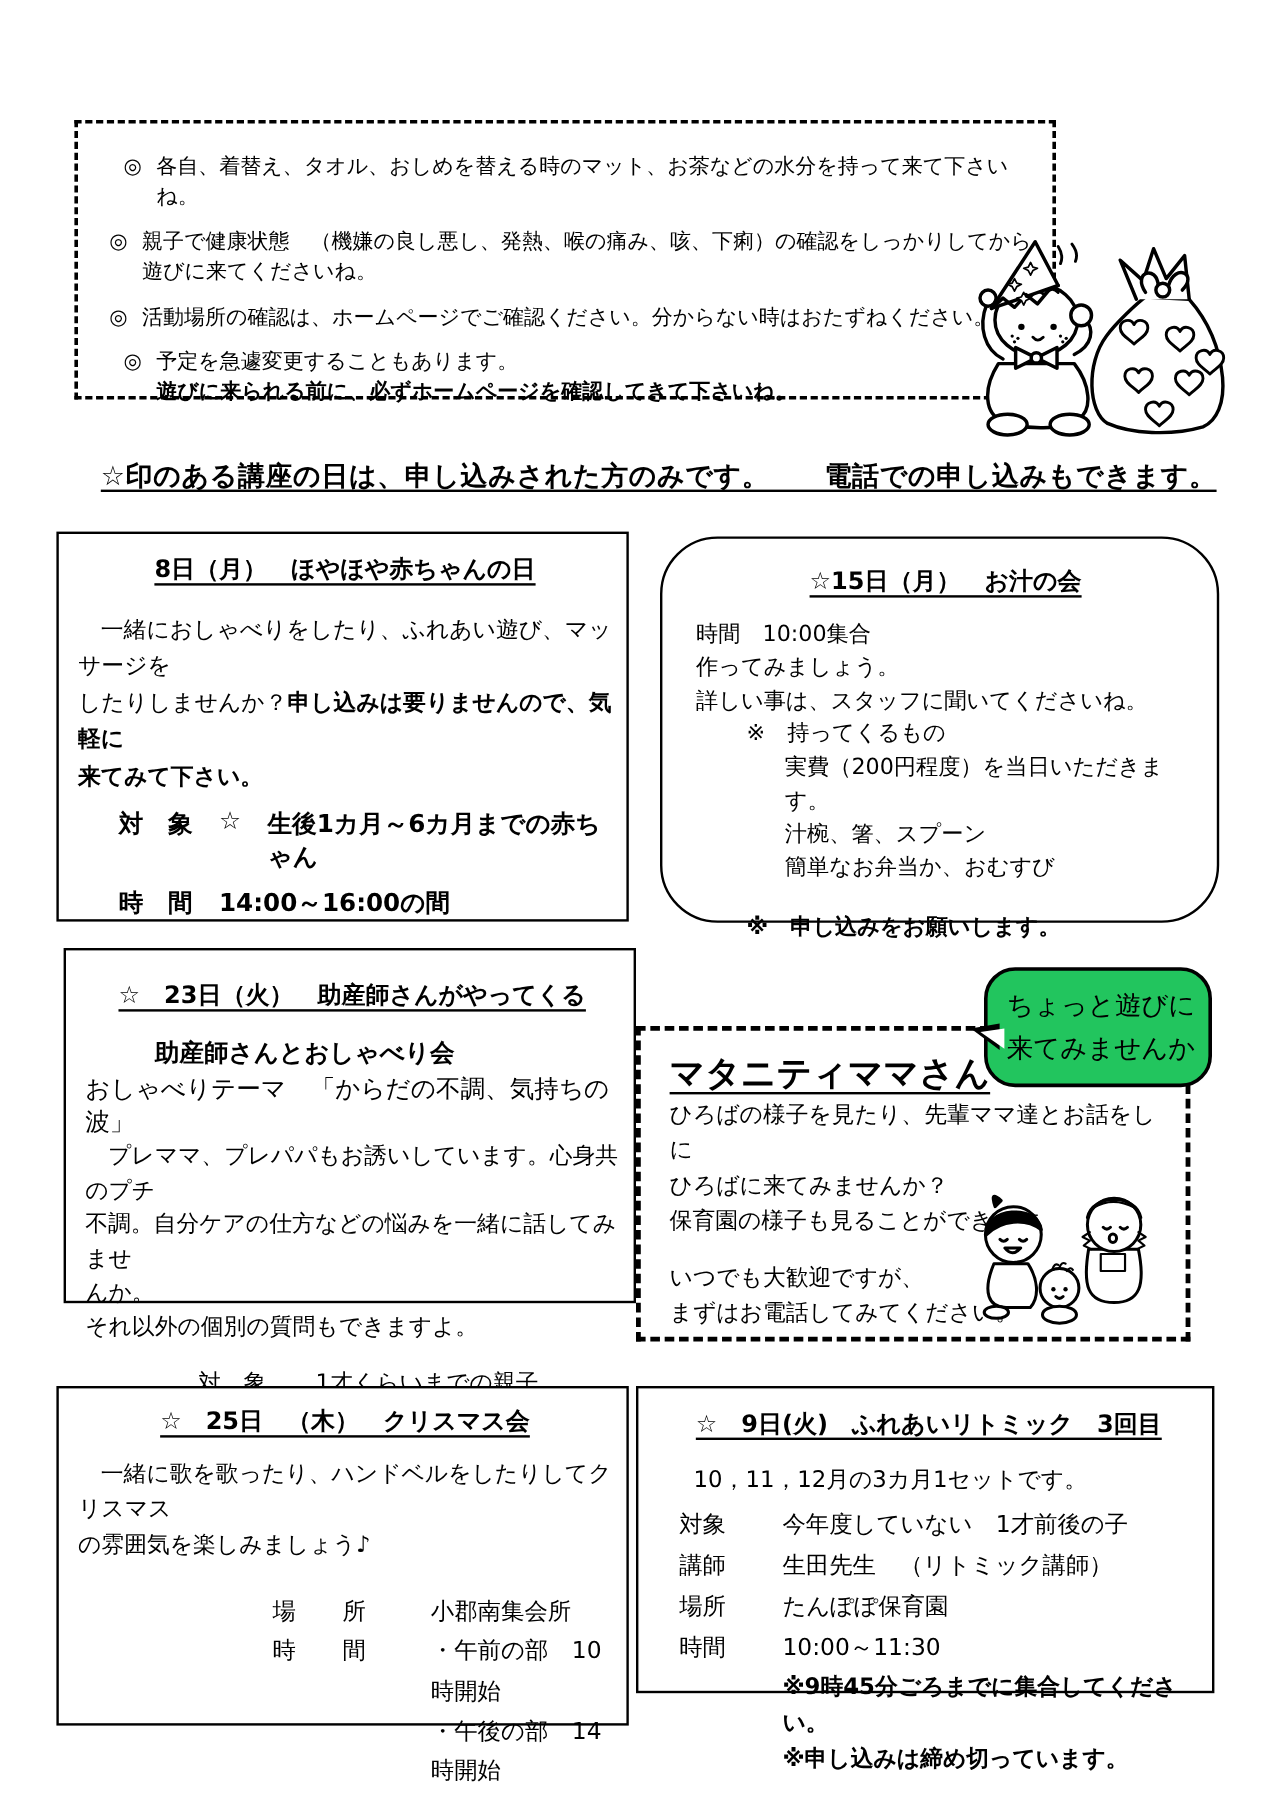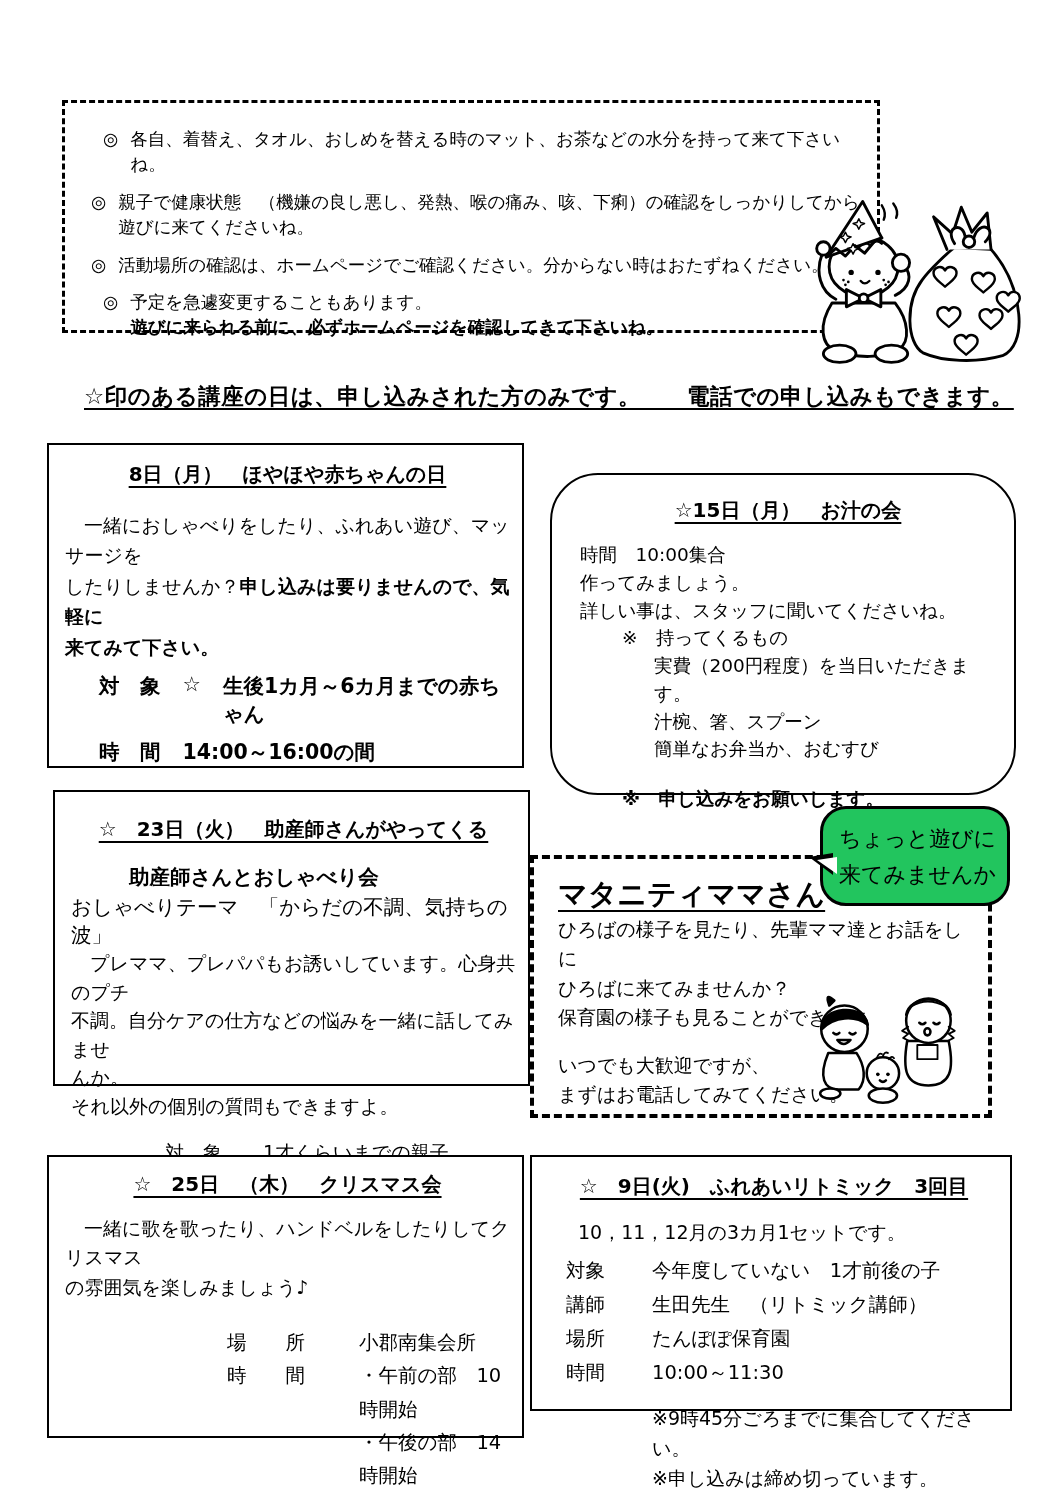--- a/index.html
+++ b/index.html
@@ -29,21 +29,21 @@
 
   
   #box-baby{left:47px;top:443px;width:477px;height:325px;padding:16px 12px 0 16px;}
   #box-baby .intro{margin-top:22px;font-size:19px;line-height:1.6;}
   #box-baby .krow{display:flex;gap:22px;margin:10px 0 0 34px;font-size:20.5px;font-weight:bold;}
   #box-baby .krow .lab{flex:0 0 auto;}
   #box-baby .belong{margin-top:24px;font-size:18.5px;line-height:1.35;}
   #box-baby .belong .itm{margin-left:42px;}
 
   
-  #box-soup{left:550px;top:473px;width:466px;height:322px;border-radius:48px;
+  #box-soup{left:550px;top:447px;width:466px;height:322px;border-radius:48px;
             padding:20px 18px 0 28px;font-size:18.5px;line-height:1.5;}
   #box-soup .body{margin-top:16px;}
   #box-soup .bring-h{margin-left:42px;}
   #box-soup .bring-i{margin-left:74px;}
   #box-soup .note{margin:22px 0 0 42px;font-weight:bold;}
 
   
   #box-midwife{left:53px;top:790px;width:477px;height:296px;padding:24px 12px 0 16px;}
   #box-midwife .sub{margin:20px 0 0 58px;font-size:20.5px;font-weight:bold;}
   #box-midwife .theme{font-size:20.5px;font-weight:normal;margin-top:2px;}
@@ -80,21 +80,21 @@
   #box-christmas .rows{margin:24px 0 0 162px;font-size:19.5px;line-height:1.7;}
   #box-christmas .rows .r{display:flex;}
   #box-christmas .rows .lab{flex:0 0 132px;}
 
   
   #box-rhythmic{left:530px;top:1155px;width:482px;height:256px;padding:16px 14px 0 20px;}
   #box-rhythmic .intro{margin:20px 0 0 26px;font-size:19px;}
   #box-rhythmic .rows{margin:8px 0 0 14px;font-size:19.5px;line-height:1.75;}
   #box-rhythmic .rows .r{display:flex;}
   #box-rhythmic .rows .lab{flex:0 0 86px;}
-  #box-rhythmic .notes{margin-left:100px;font-size:19px;font-weight:normal;line-height:1.6;margin-top:12px;}
+  #box-rhythmic .notes{margin-left:100px;font-size:19px;font-weight:bold;line-height:1.6;}
 </style>
 </head>
 <body>
 
 <div class="page">
 
   <div class="notes-box">
     <div class="note-item ind">
       <span class="note-bullet">◎</span>
       <div>

